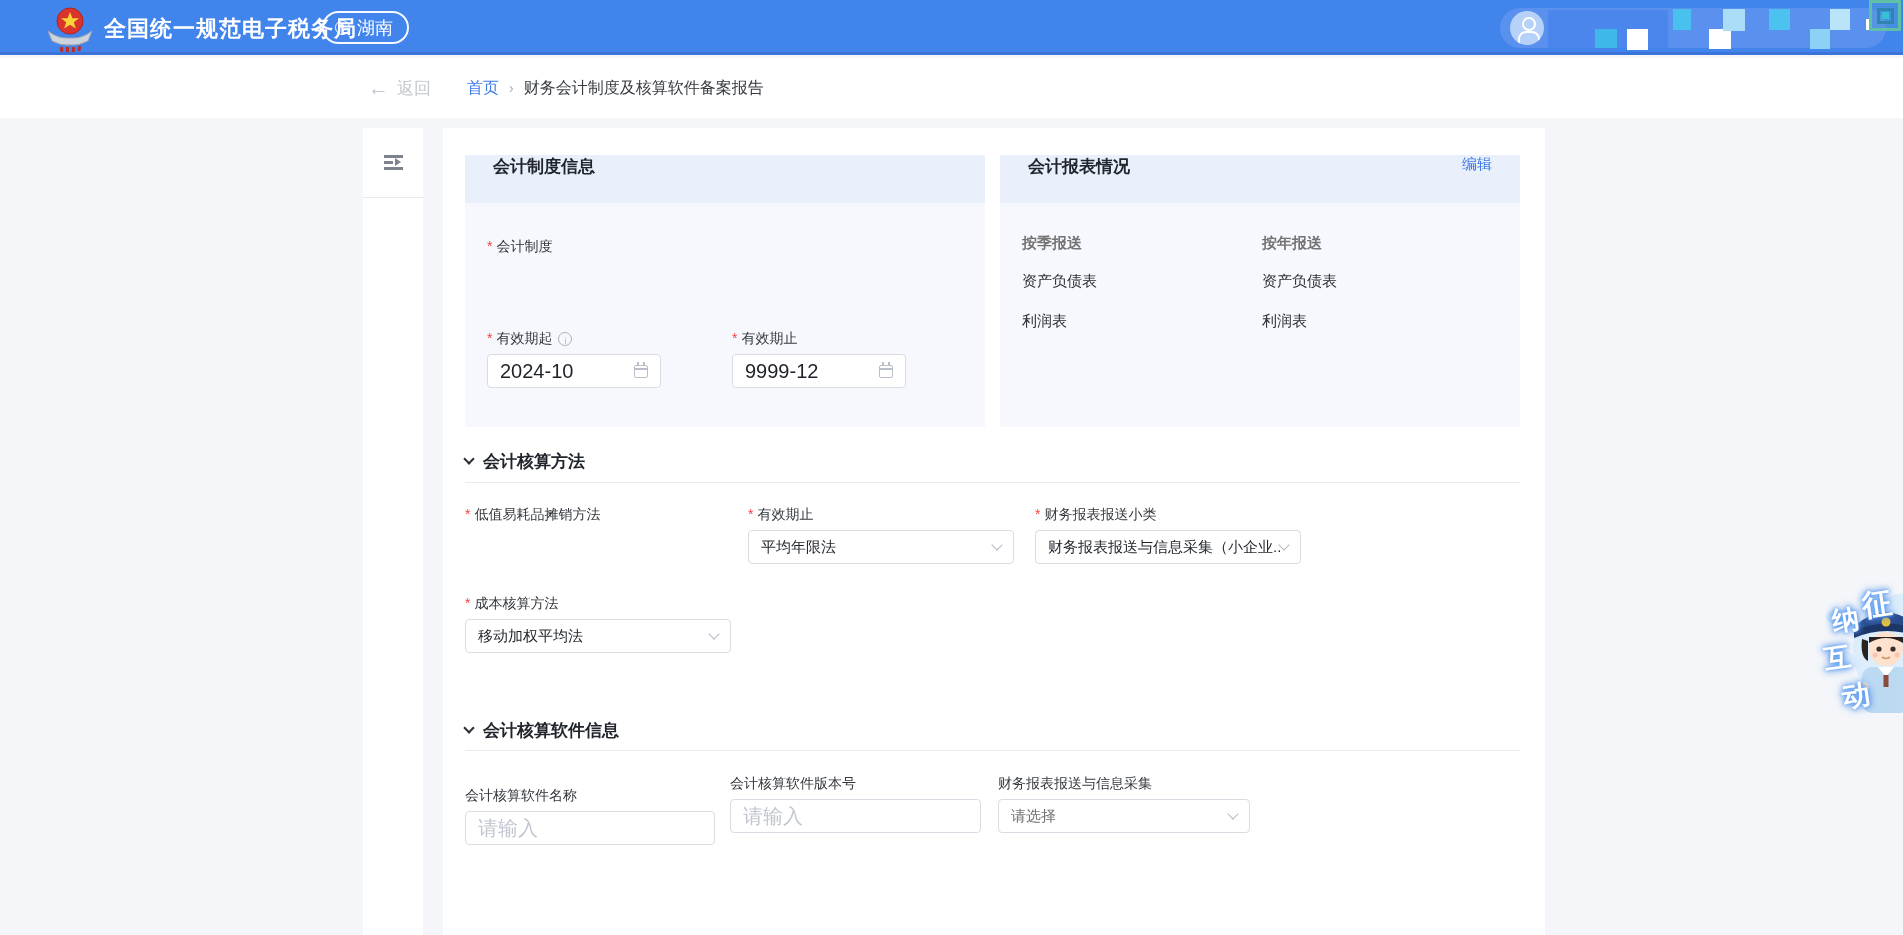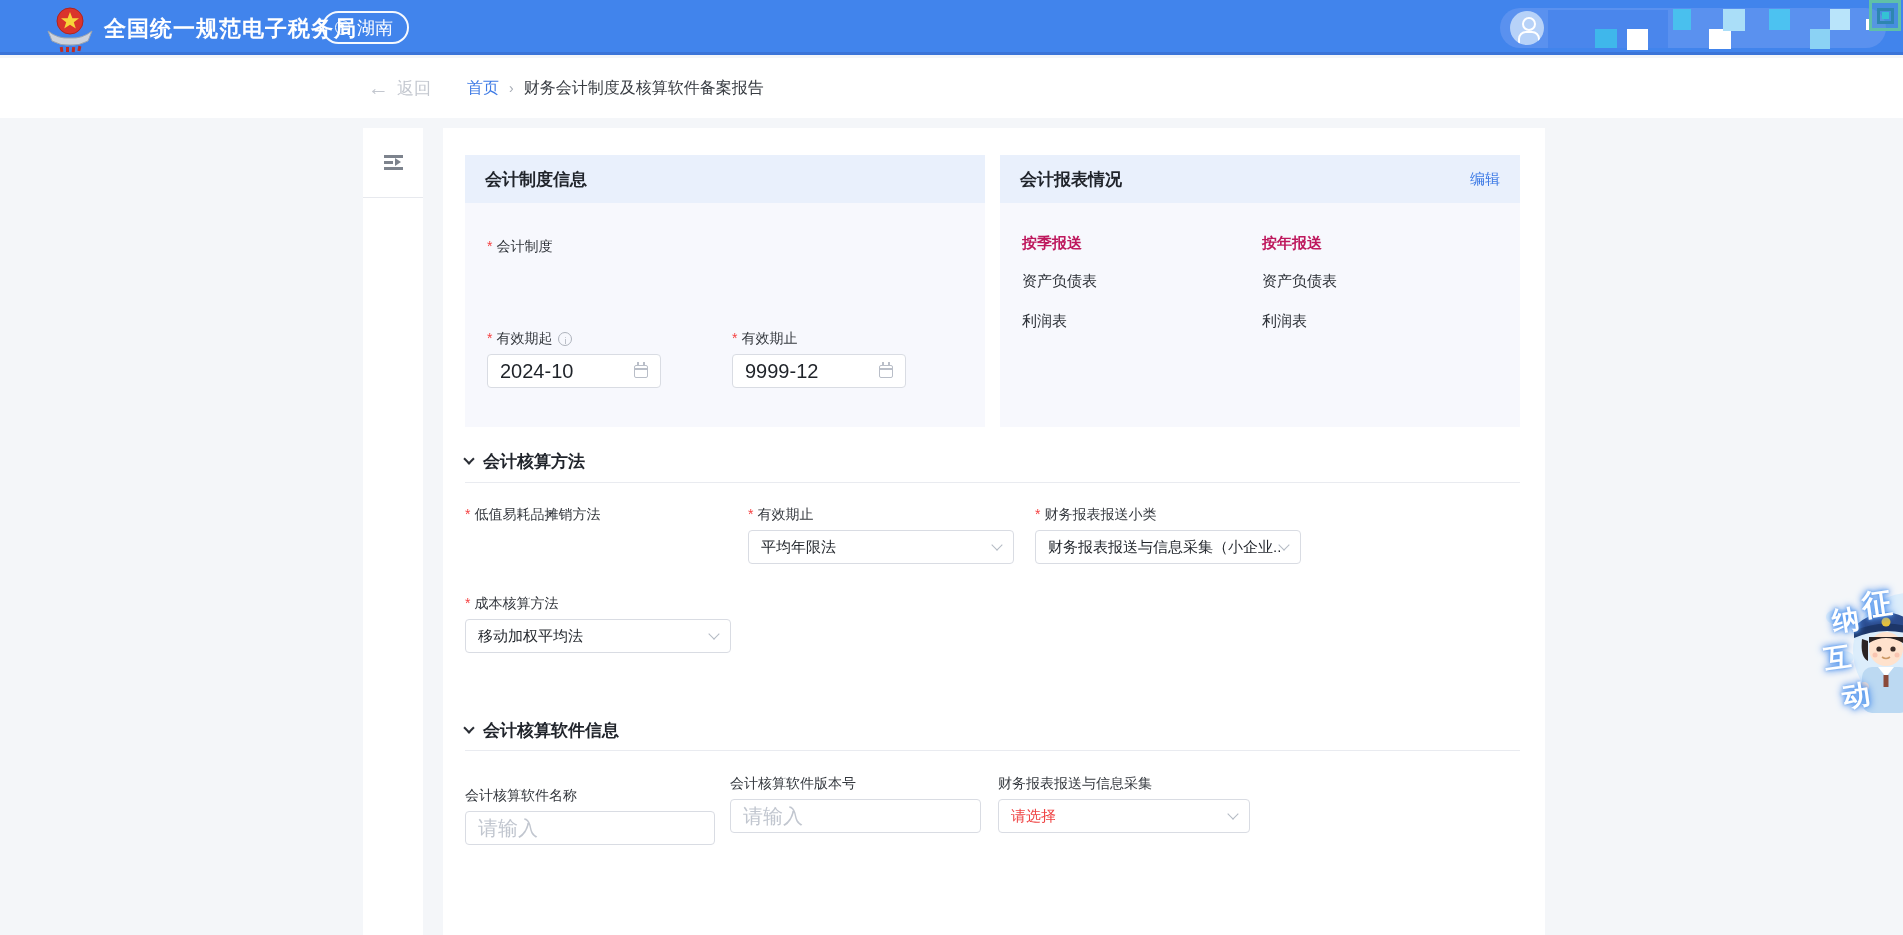--- a/index.html
+++ b/index.html
@@ -43,40 +43,40 @@
   .collapse-icon i:nth-child(2){ top:6px; width:9px; }
   .collapse-icon i:nth-child(3){ top:12px; width:19px; }
   .collapse-icon b { position:absolute; left:11px; top:2.5px; width:0; height:0; border-top:4.5px solid transparent; border-bottom:4.5px solid transparent; border-left:6px solid #7d838d; }
 
   
   #main { position:absolute; left:443px; top:128px; width:1102px; height:807px; background:#fff; }
 
   .card { position:absolute; width:520px; height:272px; }
   #cardA { left:22px; top:27px; }
   #cardB { left:557px; top:27px; }
-  .card-head { height:48px; background:#e9f0fc; display:flex; align-items:center; justify-content:space-between; padding:0 20px; }
+  .card-head { height:48px; background:#e9f0fc; display:flex; align-items:flex-start; justify-content:space-between; padding:0 28px; }
   .card-title { font-size:17px; font-weight:bold; color:#20242b; }
   .edit-link { font-size:15px; color:#3d7ae5; cursor:pointer; }
   .card-body { position:relative; height:224px; background:#f7f8fd; }
 
   .f-label { font-size:14px; color:#33373d; line-height:17px; margin-bottom:7px; white-space:nowrap; display:flex; align-items:center; }
   .req { color:#f53f3f; margin-right:4px; font-size:14px; }
   .box { height:34px; background:#fff; border:1px solid #d9dce3; border-radius:4px; display:flex; align-items:center; justify-content:space-between; padding:0 12px; font-size:15px; color:#1f2329; cursor:pointer; }
   .chev { width:8px; height:8px; border-right:1.7px solid #b4bac4; border-bottom:1.7px solid #b4bac4; transform:rotate(45deg); margin-top:-4px; flex:none; }
   .bare { border:none; outline:none; background:transparent; font-size:20px; color:#1f2329; width:100%; font-family:inherit; }
   .bare::placeholder { color:#c1c6cf; }
   .cal { width:14px; height:13px; border:1.6px solid #b9bec8; border-radius:2px; position:relative; flex:none; margin-left:8px; }
   .cal::before { content:''; position:absolute; top:-4px; left:2px; width:2px; height:3.5px; background:#b9bec8; box-shadow:6px 0 0 #b9bec8; }
   .cal::after { content:''; position:absolute; top:2.5px; left:0; right:0; height:1.6px; background:#b9bec8; }
   .info-i { width:14px; height:14px; border:1.3px solid #aeb3bc; border-radius:50%; margin-left:6px; position:relative; flex:none; }
   .info-i::after { content:'i'; position:absolute; left:0; right:0; top:0.5px; text-align:center; font-size:9px; color:#aeb3bc; font-style:normal; }
 
   
   .rep-col { position:absolute; top:31px; font-size:15px; color:#2a2e35; }
-  .rep-col h4 { font-size:15px; font-weight:bold; color:#be185d; margin-bottom:19px; }
+  .rep-col h4 { font-size:15px; font-weight:bold; color:#737373; margin-bottom:19px; }
   .rep-col div { margin-bottom:21px; }
 
   
   .sec-head { position:absolute; left:22px; display:flex; align-items:center; gap:10px; cursor:pointer; }
   .sec-chev { width:8px; height:8px; border-right:2px solid #2a2e35; border-bottom:2px solid #2a2e35; transform:rotate(45deg); margin-top:-5px; }
   .sec-title { font-size:17px; font-weight:bold; color:#20242b; }
   .h-div { position:absolute; left:22px; right:25px; height:1px; background:#e9ebf0; }
   .fld { position:absolute; }
 
   
@@ -264,21 +264,21 @@
     </div>
     <div class="box">
       <input class="bare" placeholder="请输入" style="">
     </div>
   </div>
   <div class="fld" style="left:555px; top:647px; width:252px;">
     <div class="f-label">
       <span>财务报表报送与信息采集</span>
     </div>
     <div class="box">
-      <span style="color:#ef4444;">请选择</span>
+      <span style="color:#737373;">请选择</span>
       <span class="chev"></span>
     </div>
   </div>
 
 </div>
 
 <div id="mascot">
   <div class="bub" style="left:45px; top:20px; width:110px; height:115px;"></div>
   <div class="bub" style="left:18px; top:36px; width:26px; height:16px;"></div>
   <div class="bub" style="left:26px; top:78px; width:20px; height:13px;"></div>

